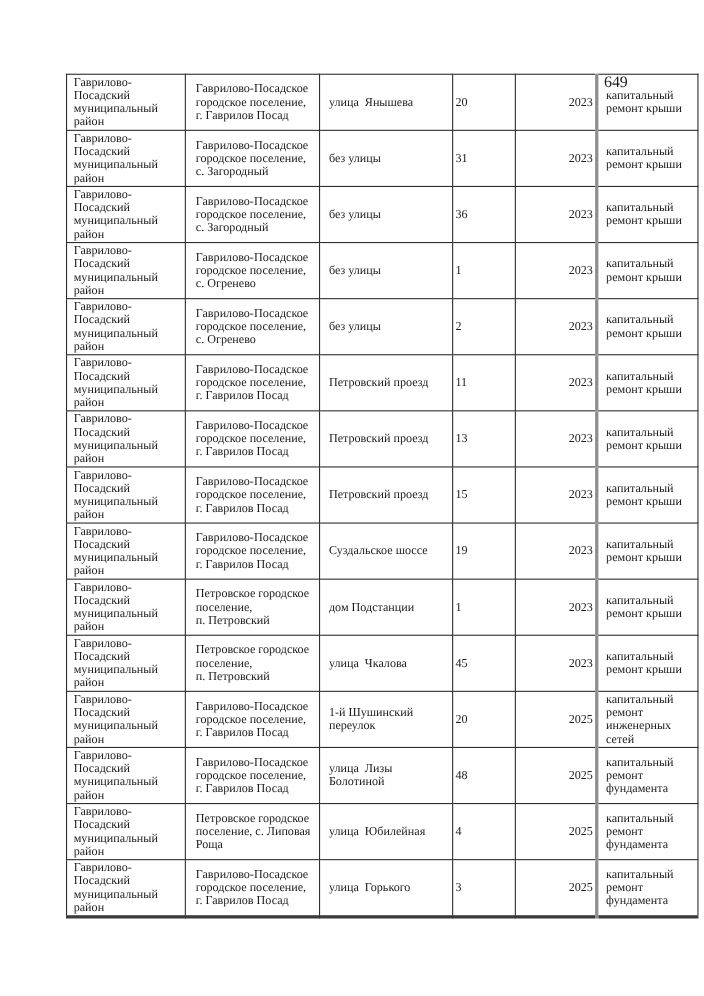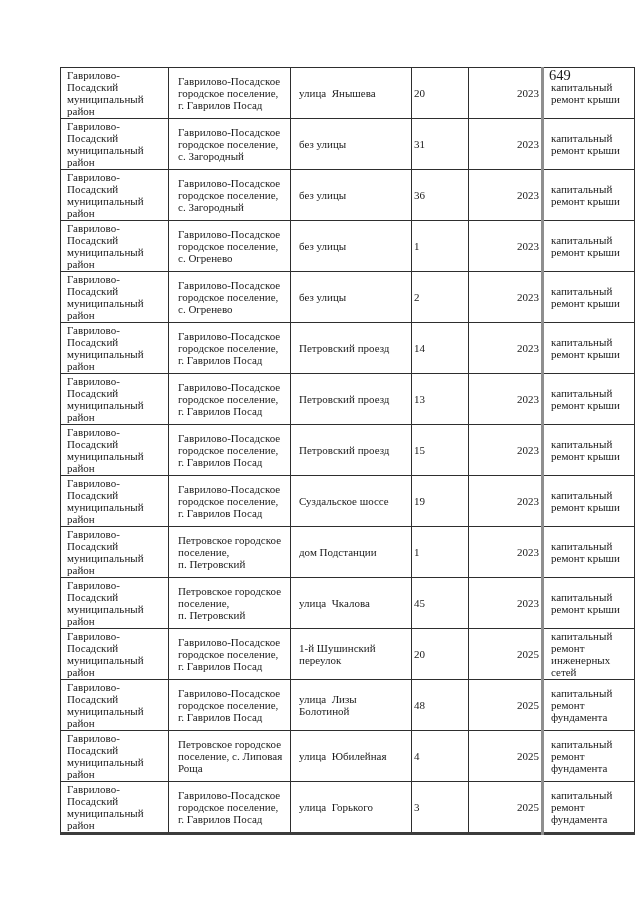--- a/index.html
+++ b/index.html
@@ -147,21 +147,21 @@
         </tr>
         <tr>
           <td class="col-district">Гаврилово-
 Посадский
 муниципальный
 район</td>
           <td class="col-settlement">Гаврилово-Посадское
 городское поселение,
 г. Гаврилов Посад</td>
           <td class="col-street">Петровский проезд</td>
-          <td class="col-house">14</td>
+          <td class="col-house">11</td>
           <td class="col-year">2023</td>
           <td class="col-work">капитальный
 ремонт крыши</td>
         </tr>
         <tr>
           <td class="col-district">Гаврилово-
 Посадский
 муниципальный
 район</td>
           <td class="col-settlement">Гаврилово-Посадское

